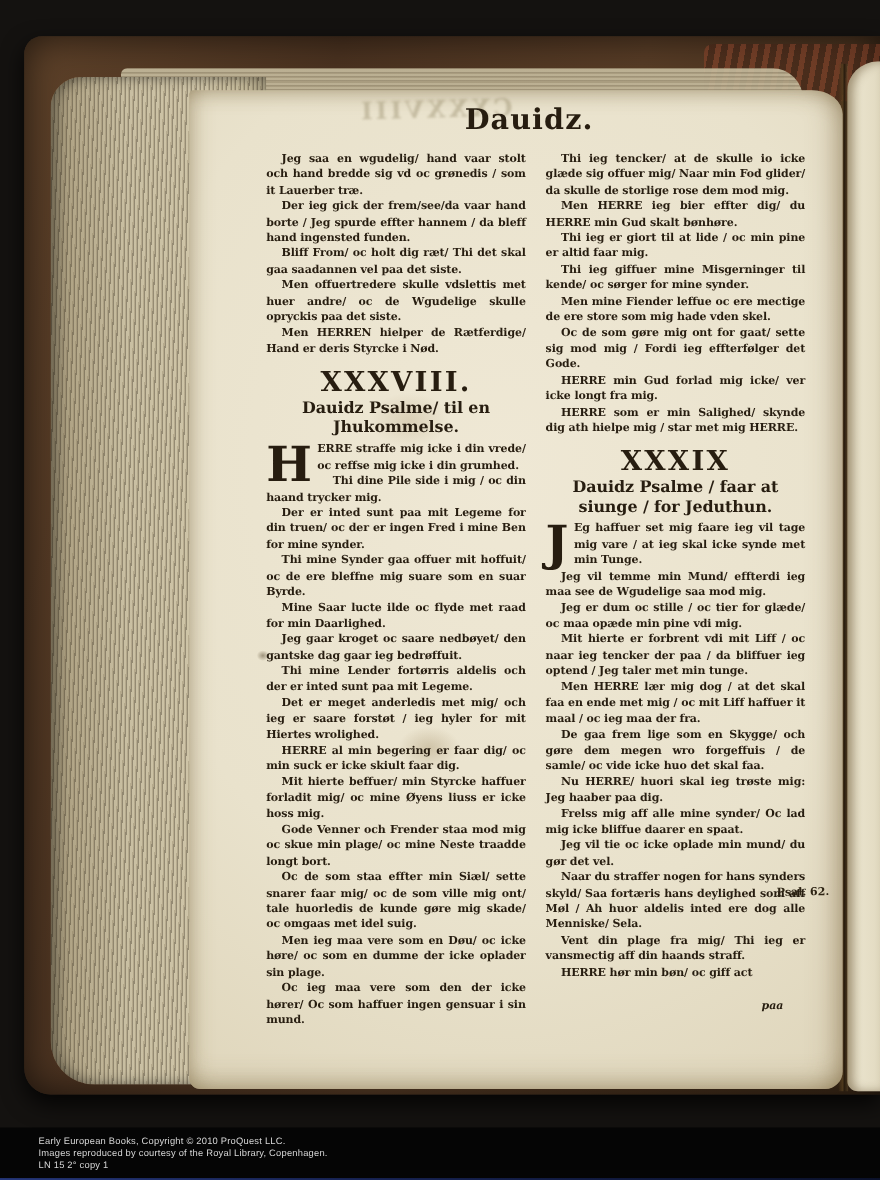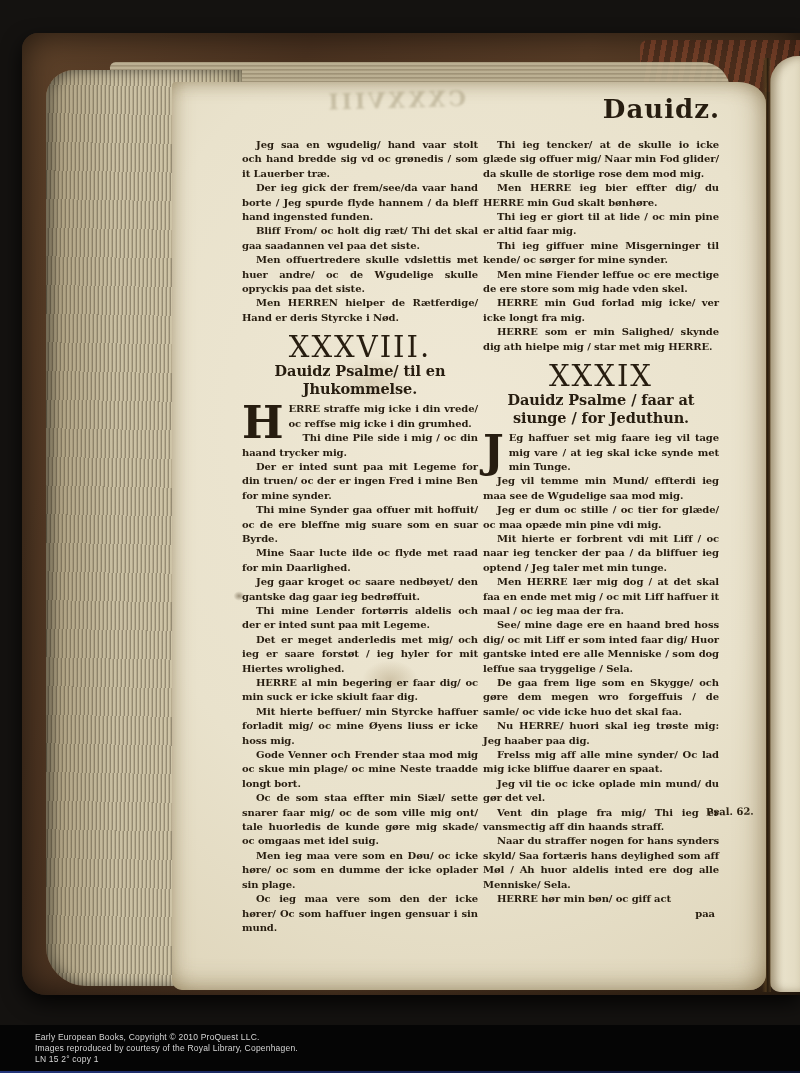--- a/index.html
+++ b/index.html
@@ -62,40 +62,40 @@
   .stain-3{left:60px;top:508px;width:14px;height:12px;background:radial-gradient(closest-side,rgba(80,65,40,.5),rgba(80,65,40,0) 80%);}
   
   .ghost{
     position:absolute;left:62px;top:6px;width:232px;
     font-size:22px;font-weight:700;color:#978c6b;opacity:.42;
     transform:scaleX(-1) rotate(1.5deg);filter:blur(1px);
     letter-spacing:3px;
   }
   .running-head{
     position:absolute;left:70px;top:12px;width:478px;
-    text-align:right;font-size:26px;font-weight:700;
+    text-align:center;font-size:26px;font-weight:700;
     color:#271d10;letter-spacing:1px;
   }
   .cols{
     position:absolute;left:70px;top:56px;width:478px;
-    display:flex;gap:5px;
+    display:flex;gap:18px;
   }
   .col{
     width:236px;min-width:236px;
     font-size:10px;line-height:14.4px;
     text-align:justify;color:#271d10;font-weight:700;
     letter-spacing:-.1px;
   }
   .para{margin:0;text-indent:14px;}
   .para.drop{text-indent:0;}
   .dropcap{float:left;font-size:44px;line-height:38px;padding:2px 5px 0 0;font-weight:700;}
   .psalm-head{text-align:center;margin:7px 0 5px;}
-  .psalm-num{font-size:29px;font-weight:400;letter-spacing:2px;line-height:30px;}
+  .psalm-num{font-size:25px;font-weight:700;letter-spacing:2px;line-height:30px;}
   .psalm-sub{font-size:14.5px;font-weight:700;line-height:17.5px;}
-  .catchword{text-align:right;padding-right:4px;margin:0;}
+  .catchword{text-align:right;padding-right:4px;margin:16px;font-style:italic;}
   .marginal{
     position:absolute;left:534px;top:724px;
     font-size:10px;font-weight:700;color:#2e2414;transform:rotate(-1deg);
     white-space:nowrap;
   }
   
   .footer-band{position:absolute;left:0;bottom:0;width:100%;height:48px;background:#050505;}
   .footer-text{
     position:absolute;left:35px;bottom:8px;
     font-family:"Liberation Sans", sans-serif;
@@ -121,21 +121,21 @@
   <div class="stain stain-2"></div>
   <div class="stain stain-3"></div>
 
   <div class="ghost">CXXXVIII</div>
   <div class="running-head">Dauidz.</div>
 
   <div class="cols">
     <div class="col">
       <div>
           <p class="para">Jeg saa en wgudelig/ hand vaar stolt och hand bredde sig vd oc grønedis / som it Lauerber træ.</p>
-          <p class="para">Der ieg gick der frem/see/da vaar hand borte / Jeg spurde flyde hannem / da bleff hand ingensted funden.</p>
+          <p class="para">Der ieg gick der frem/see/da vaar hand borte / Jeg spurde effter hannem / da bleff hand ingensted funden.</p>
           <p class="para">Bliff From/ oc holt dig ræt/ Thi det skal gaa saadannen vel paa det siste.</p>
           <p class="para">Men offuertredere skulle vdslettis met huer andre/ oc de Wgudelige skulle opryckis paa det siste.</p>
           <p class="para">Men HERREN hielper de Rætferdige/ Hand er deris Styrcke i Nød.</p>
         </div>
       <div class="psalm-head">
         <div class="psalm-num">XXXVIII.</div>
         <div class="psalm-sub">Dauidz Psalme/ til en</div>
         <div class="psalm-sub">Jhukommelse.</div>
       </div>
       <p class="para drop">
@@ -158,43 +158,43 @@
         </div>
     </div>
 
     <div class="col">
       <div>
           <p class="para">Thi ieg tencker/ at de skulle io icke glæde sig offuer mig/ Naar min Fod glider/ da skulle de storlige rose dem mod mig.</p>
           <p class="para">Men HERRE ieg bier effter dig/ du HERRE min Gud skalt bønhøre.</p>
           <p class="para">Thi ieg er giort til at lide / oc min pine er altid faar mig.</p>
           <p class="para">Thi ieg giffuer mine Misgerninger til kende/ oc sørger for mine synder.</p>
           <p class="para">Men mine Fiender leffue oc ere mectige de ere store som mig hade vden skel.</p>
+          <p class="para">Oc de som gøre mig ont for gaat/ sette sig mod mig / Fordi ieg effterfølger det Gode.</p>
           <p class="para">HERRE min Gud forlad mig icke/ ver icke longt fra mig.</p>
           <p class="para">HERRE som er min Salighed/ skynde dig ath hielpe mig / star met mig HERRE.</p>
         </div>
       <div class="psalm-head">
         <div class="psalm-num">XXXIX</div>
         <div class="psalm-sub">Dauidz Psalme / faar at</div>
         <div class="psalm-sub">siunge / for Jeduthun.</div>
       </div>
       <p class="para drop">
         <span class="dropcap">J</span><span>Eg haffuer set mig faare ieg vil tage mig vare / at ieg skal icke synde met min Tunge.</span>
       </p>
       <div>
           <p class="para">Jeg vil temme min Mund/ effterdi ieg maa see de Wgudelige saa mod mig.</p>
           <p class="para">Jeg er dum oc stille / oc tier for glæde/ oc maa opæde min pine vdi mig.</p>
           <p class="para">Mit hierte er forbrent vdi mit Liff / oc naar ieg tencker der paa / da bliffuer ieg optend / Jeg taler met min tunge.</p>
           <p class="para">Men HERRE lær mig dog / at det skal faa en ende met mig / oc mit Liff haffuer it maal / oc ieg maa der fra.</p>
-          <p class="para">See/ mine dage ere en haand bred hoss dig/ oc mit Liff er som inted faar dig/ Huor gantske inted ere alle Menniske / som dog leffue saa tryggelige / Sela.</p>
           <p class="para">De gaa frem lige som en Skygge/ och gøre dem megen wro forgeffuis / de samle/ oc vide icke huo det skal faa.</p>
           <p class="para">Nu HERRE/ huori skal ieg trøste mig: Jeg haaber paa dig.</p>
           <p class="para">Frelss mig aff alle mine synder/ Oc lad mig icke bliffue daarer en spaat.</p>
           <p class="para">Jeg vil tie oc icke oplade min mund/ du gør det vel.</p>
+          <p class="para">Naar du straffer nogen for hans synders skyld/ Saa fortæris hans deylighed som aff Møl / Ah huor aldelis inted ere dog alle Menniske/ Sela.</p>
           <p class="para">Vent din plage fra mig/ Thi ieg er vansmectig aff din haands straff.</p>
-          <p class="para">Naar du straffer nogen for hans synders skyld/ Saa fortæris hans deylighed som aff Møl / Ah huor aldelis inted ere dog alle Menniske/ Sela.</p>
           <p class="para">HERRE hør min bøn/ oc giff act</p>
         </div>
       <p class="catchword">paa</p>
     </div>
   </div>
 
   <div class="marginal">Psal. 62.</div>
 </div>
 
 <div class="footer-band">

